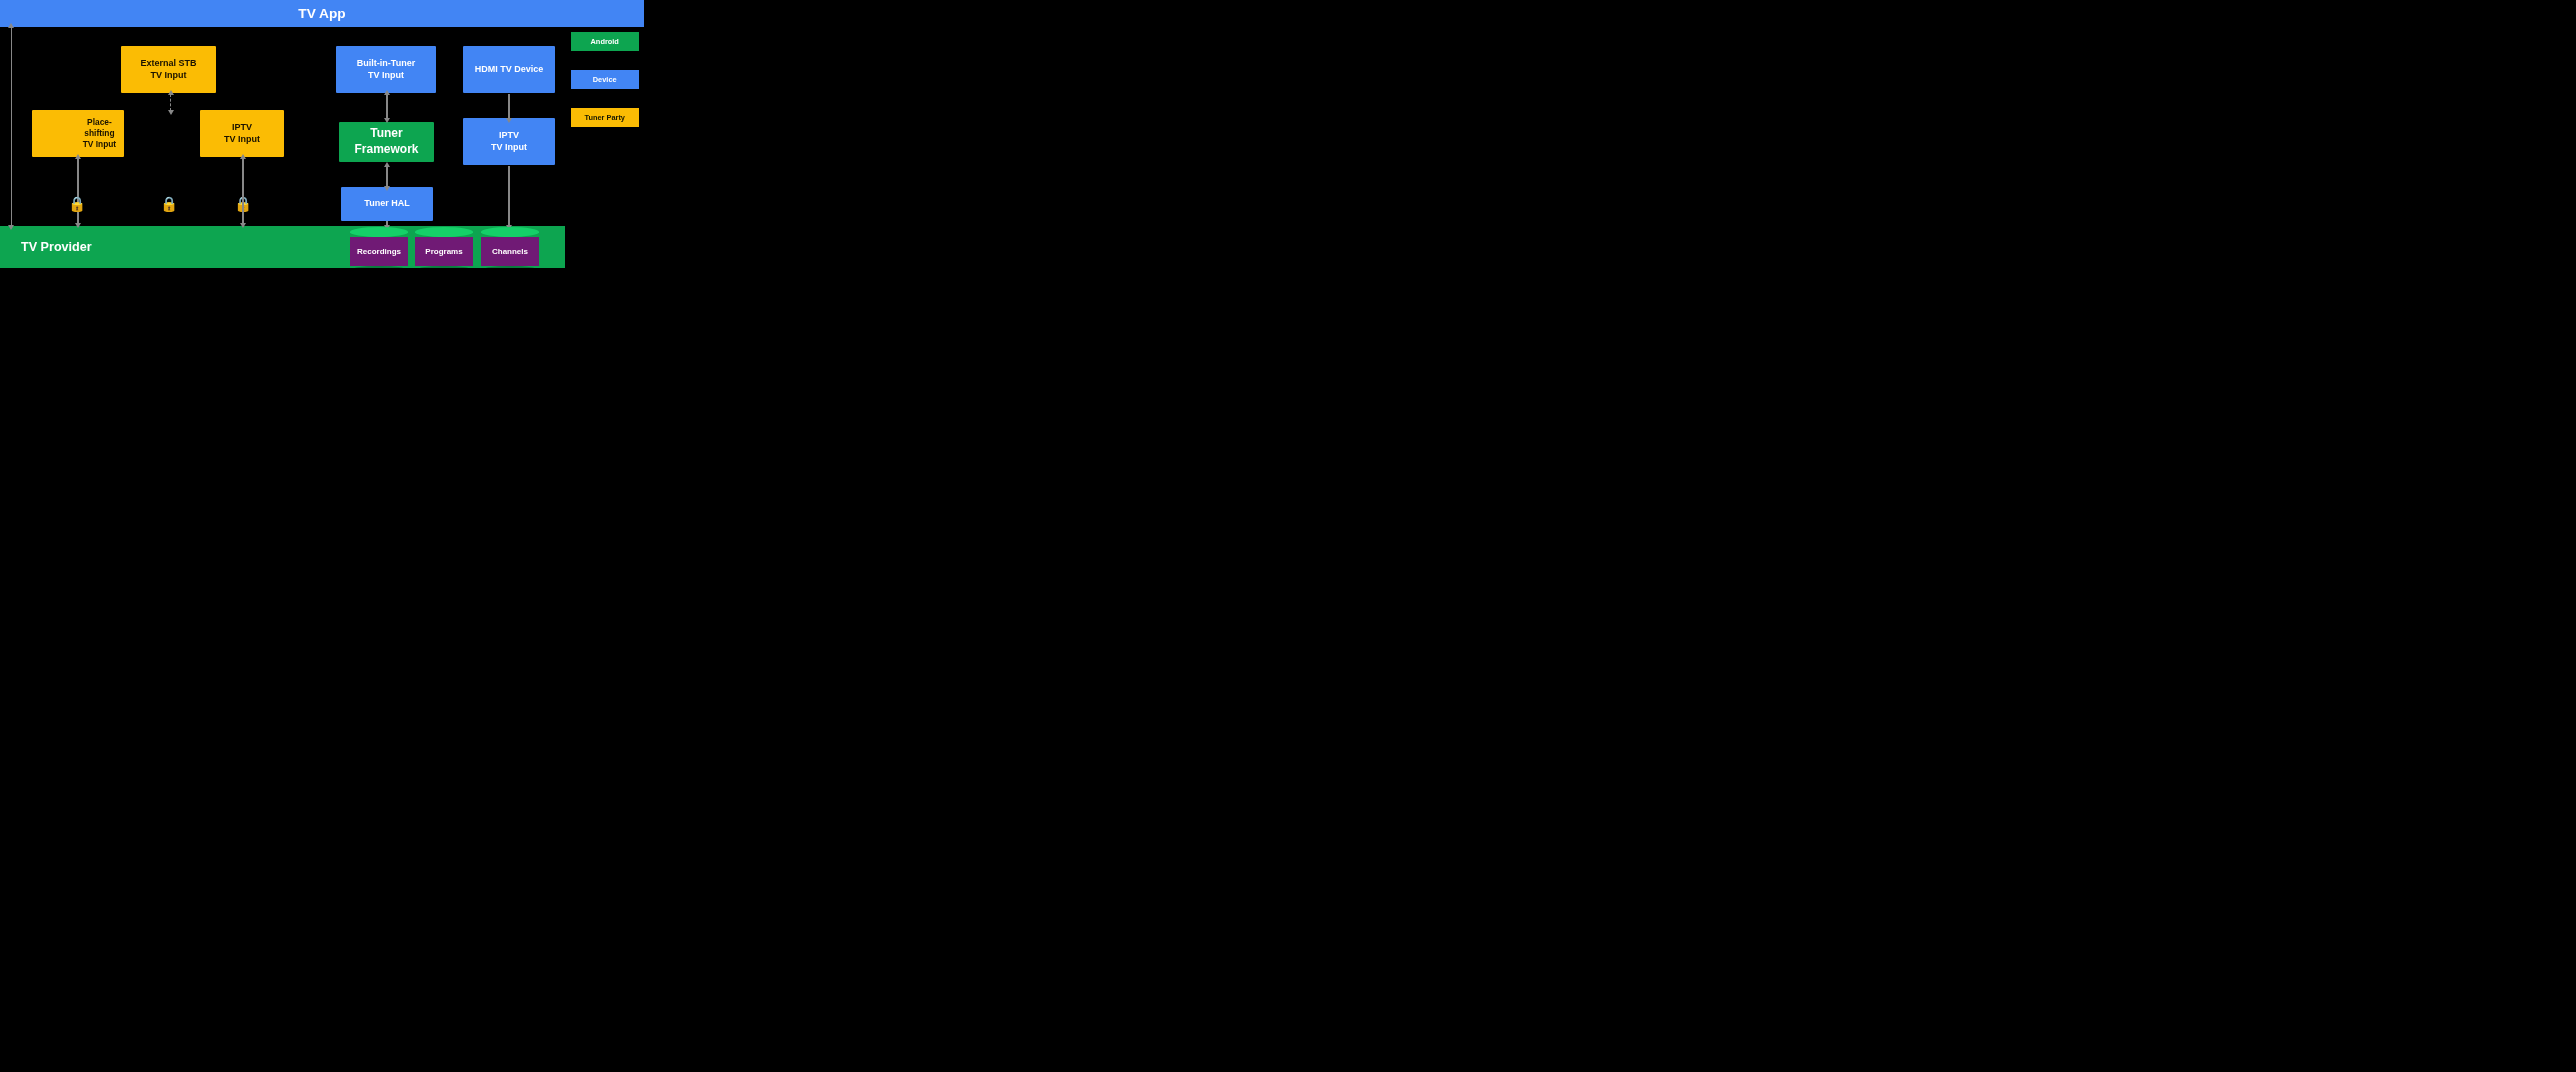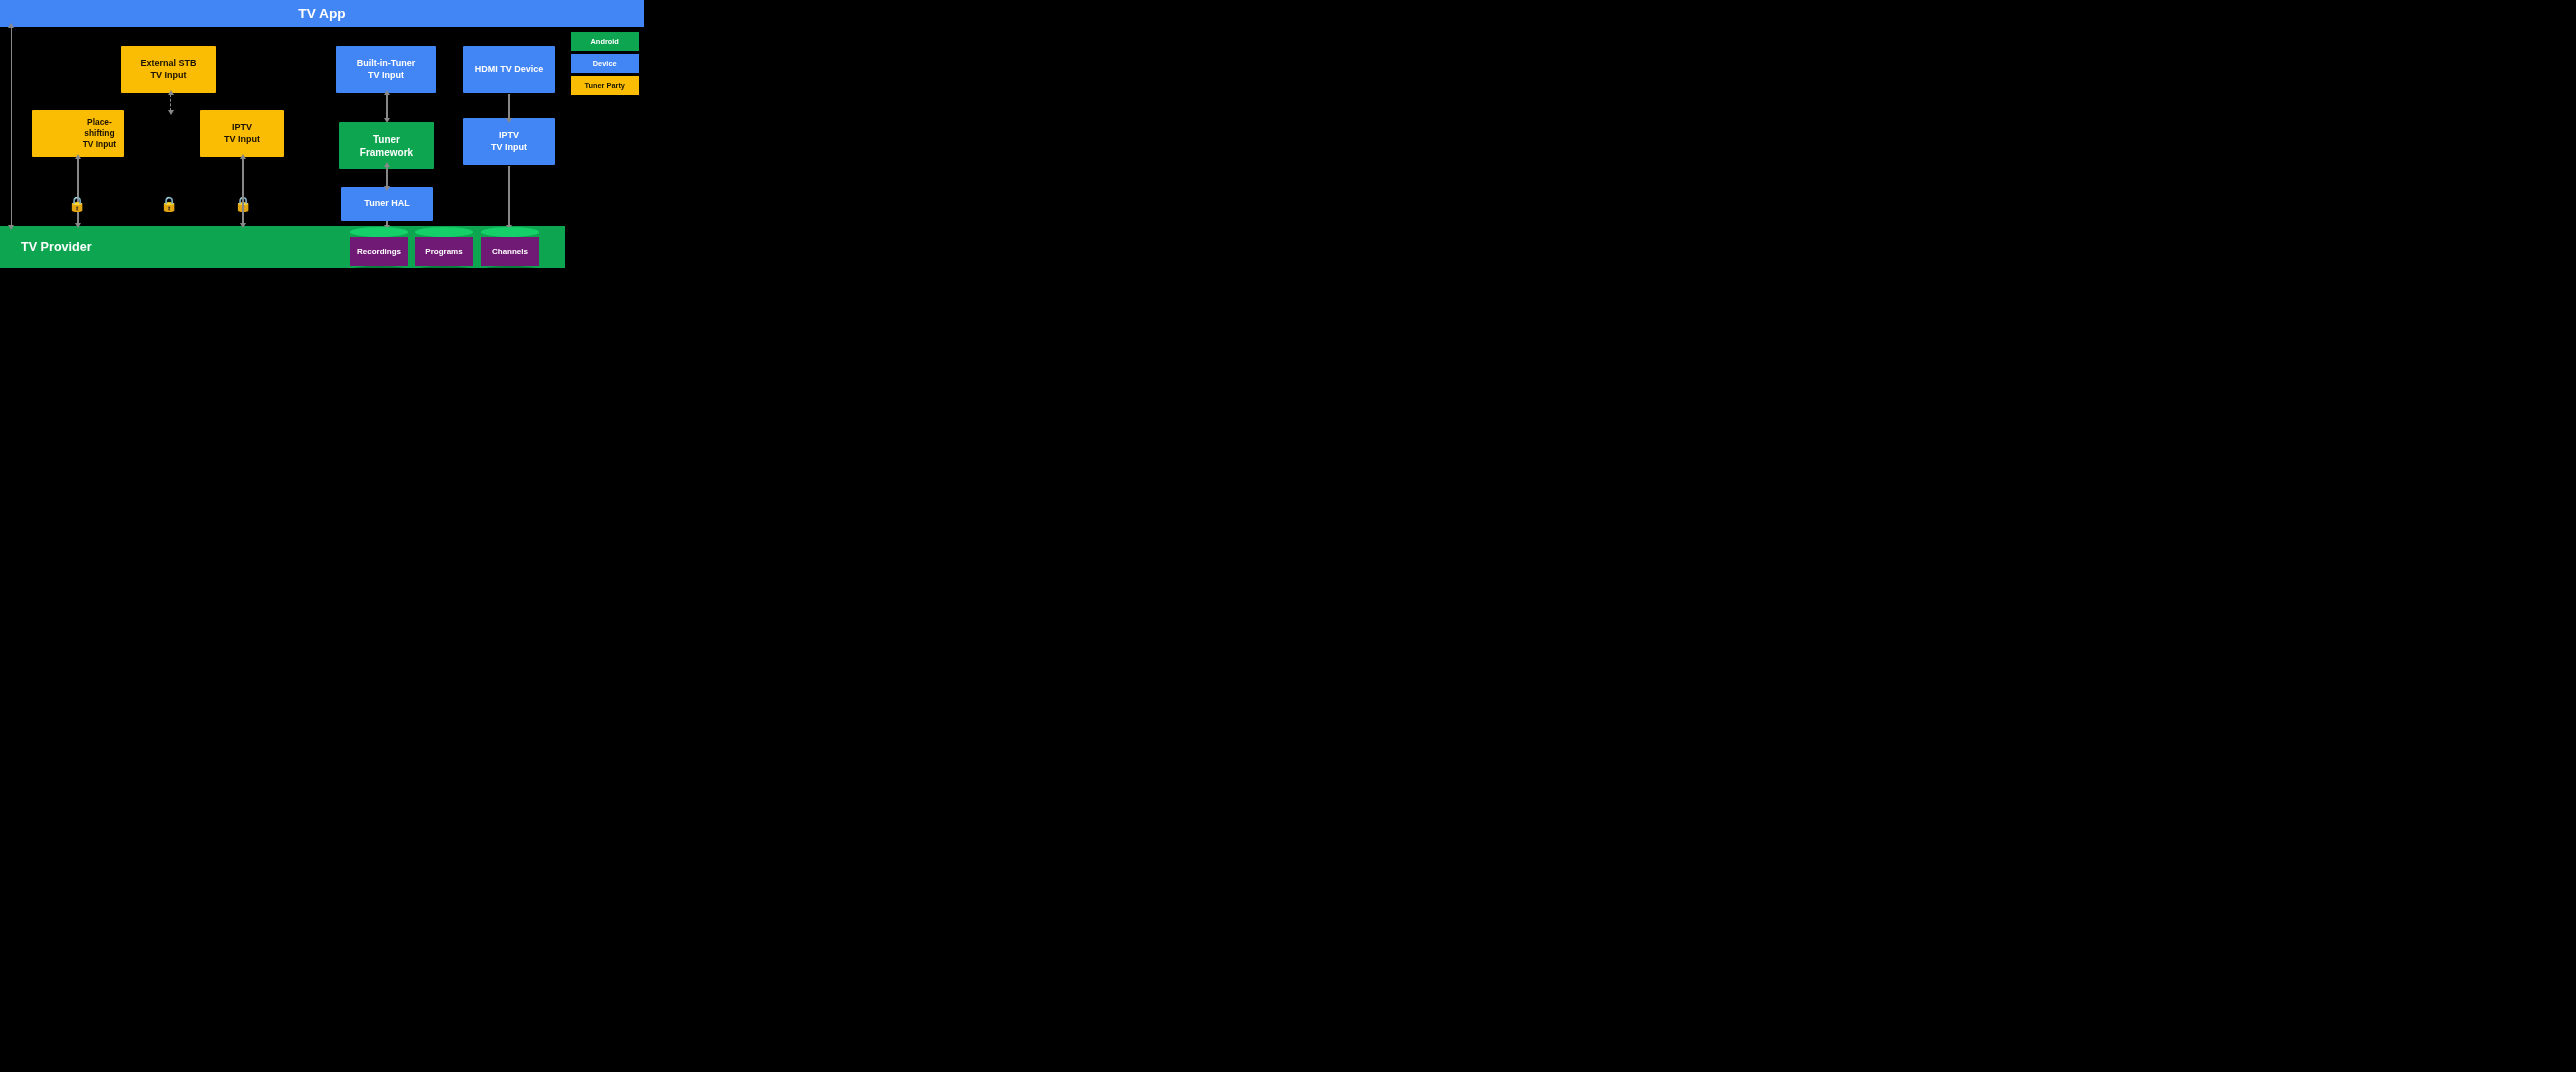--- a/index.html
+++ b/index.html
@@ -45,21 +45,21 @@
       font-weight: bold;
     }
 
     
     .legend {
       position: absolute;
       top: 32px;
       right: 5.3px;
       display: flex;
       flex-direction: column;
-      gap: 3px;
+      gap: 19px;
     }
     .legend-item {
       width: 68px;
       height: 19px;
       display: flex;
       align-items: center;
       justify-content: center;
       color: white;
       font-size: 7.4px;
       font-weight: bold;
@@ -261,21 +261,21 @@
 </div>
 
 <div class="box box-orange" style="left:200px; top:110px; width:84px; height:47px; font-size:9px;">
   IPTV<br>TV Input
 </div>
 
 <div class="box box-blue" style="left:336px; top:46px; width:100px; height:47px; font-size:9px;">
   Built-in-Tuner<br>TV Input
 </div>
 
-<div class="box box-green" style="left:339px; top:122px; width:95px; height:47px; font-size:10px;">
+<div class="box box-green" style="left:339px; top:122px; width:95px; height:40px; font-size:12px;">
   Tuner<br>Framework
 </div>
 
 <div class="box box-blue" style="left:341px; top:187px; width:92px; height:34px; font-size:9px;">
   Tuner HAL
 </div>
 
 <div class="box box-blue" style="left:463px; top:46px; width:92px; height:47px; font-size:9px;">
   HDMI TV Device
 </div>

